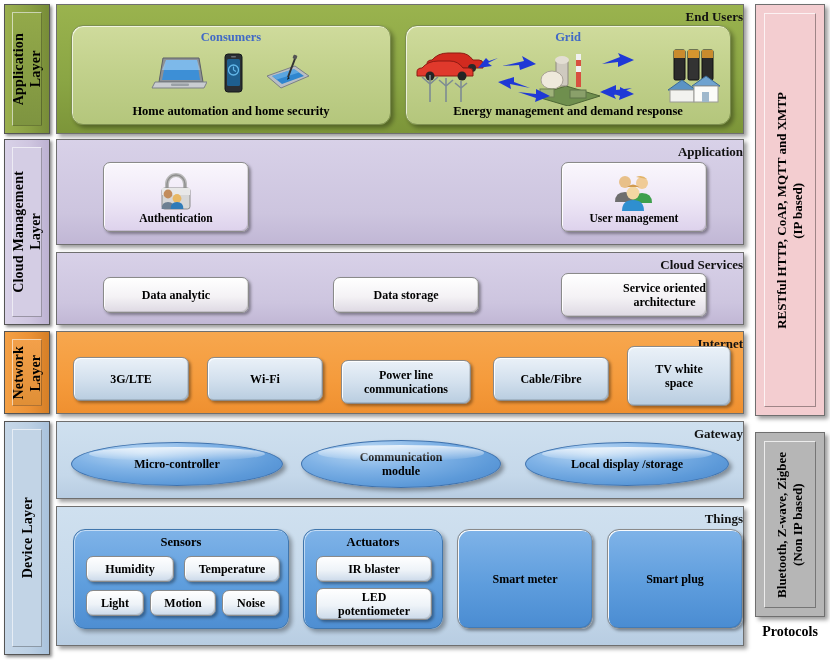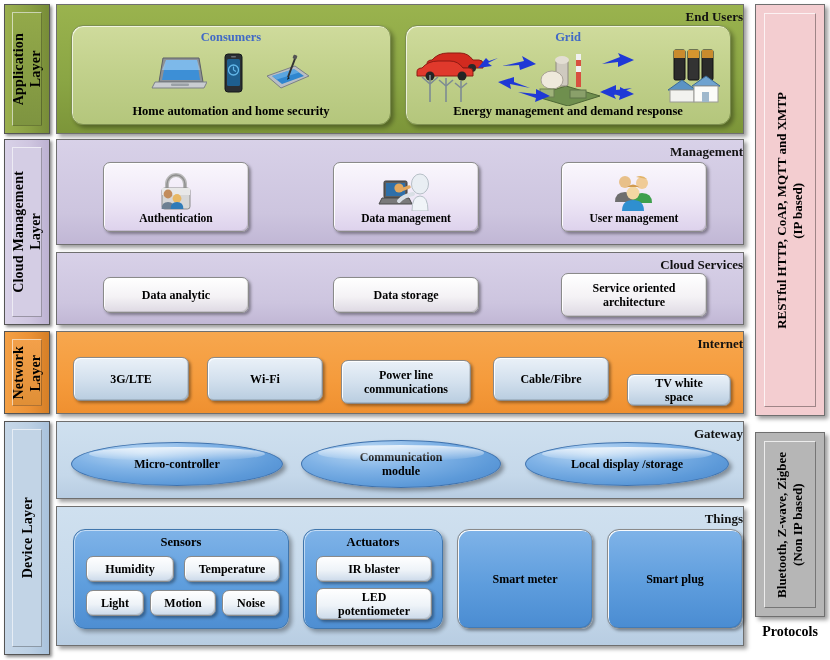--- a/index.html
+++ b/index.html
@@ -333,53 +333,38 @@
             <polygon points="196,46 214,52 213,56 228,50 214,43 214,48"></polygon>
             <polygon points="112,48 130,54 129,58 144,52 130,45 130,50"></polygon>
           </g>
         </svg>
       </div>
       <div class="card-foot">Energy management and demand response</div>
     </div>
   </div>
 
   <div class="layer-panel panel-group-purple" style="top:139px;left:56px;width:688px;height:106px;">
-    <div class="panel-title">Management</div>
+    <div class="panel-title">Application</div>
 
     <div class="chip chip-lilac" style="left:46px;top:22px;width:146px;height:70px;">
       <div class="chip-icon">
         <svg width="54" height="40" viewBox="0 0 54 40">
           <path d="M18 18 v-5 a9 9 0 0 1 18 0 v5" fill="none" stroke="#b9b9b9" stroke-width="4"></path>
           <path d="M18 18 v-5 a9 9 0 0 1 18 0 v5" fill="none" stroke="#8e8e8e" stroke-width="1.4"></path>
           <rect x="13" y="17" width="28" height="21" rx="2.5" fill="#d7d7d7" stroke="#8c8c8c" stroke-width="1"></rect>
           <rect x="13" y="17" width="28" height="7" fill="#e8e8e8"></rect>
           <circle cx="19" cy="23" r="4.4" fill="#c28c5c"></circle>
           <path d="M12.6 38 q0-7 6.4-7 t6.4 7z" fill="#6d7f92"></path>
           <circle cx="28" cy="27.5" r="4.4" fill="#e8b864"></circle>
           <path d="M21.6 38 q0-7 6.4-7 t6.4 7z" fill="#2f7bb8"></path>
         </svg>
       </div>
       <div class="chip-label-bottom">Authentication</div>
     </div>
 
-    <div class="chip chip-lilac" style="left:276px;top:22px;width:146px;height:70px;">
-      <div class="chip-icon">
-        <svg width="60" height="40" viewBox="0 0 60 40">
-          <rect x="8" y="10" width="23" height="17" rx="1.5" fill="#5d5d5d" stroke="#3b3b3b" stroke-width="1"></rect>
-          <rect x="10" y="12" width="19" height="13" fill="#2f6fa8"></rect>
-          <polygon points="6,27 33,27 36,33 3,33" fill="#7a7a7a" stroke="#4b4b4b" stroke-width="1"></polygon>
-          <ellipse cx="44" cy="13" rx="8.5" ry="10" fill="#e9eef3" stroke="#b6bfc7" stroke-width="1"></ellipse>
-          <path d="M36 40 q0-15 8-15 t8 15z" fill="#f0f4f8" stroke="#b6bfc7" stroke-width="1"></path>
-          <path d="M37 23 q-10 2 -14 7" stroke="#d9dfe5" stroke-width="4" fill="none" stroke-linecap="round"></path>
-          <circle cx="23" cy="17" r="4.6" fill="#e3a75c"></circle>
-          <path d="M25 19 l8 -3" stroke="#e3a75c" stroke-width="3.4" stroke-linecap="round"></path>
-        </svg>
-      </div>
-      <div class="chip-label-bottom">Data management</div>
-    </div>
 
     <div class="chip chip-lilac" style="left:504px;top:22px;width:146px;height:70px;">
       <div class="chip-icon">
         <svg width="52" height="40" viewBox="0 0 52 40">
           <circle cx="17" cy="11" r="6" fill="#e8c08a"></circle>
           <path d="M7 31 q0-10 10-10 t10 10z" fill="#6e6e6e"></path>
           <circle cx="34" cy="12" r="6" fill="#f0cb97"></circle>
           <path d="M24 32 q0-10 10-10 t10 10z" fill="#3ea04c"></path>
           <circle cx="25" cy="22" r="6.4" fill="#f3d7a2"></circle>
           <path d="M14 40 q0-11 11-11 t11 11z" fill="#2f8fd0"></path>
@@ -393,21 +378,21 @@
 
   <div class="layer-panel panel-group-purple" style="top:252px;left:56px;width:688px;height:73px;">
     <div class="panel-title">Cloud Services</div>
 
     <div class="chip chip-white" style="left:46px;top:24px;width:146px;height:36px;">
       <span>Data analytic</span>
     </div>
     <div class="chip chip-white" style="left:276px;top:24px;width:146px;height:36px;">
       <span>Data storage</span>
     </div>
-    <div class="chip chip-white" style="left:504px;top:20px;width:146px;height:44px;white-space:pre-line;">
+    <div class="chip chip-white" style="left:504px;top:20px;width:146px;height:44px;white-space:pre-line;justify-content:flex-end;">
       <span>Service oriented
 architecture</span>
     </div>
   </div>
 
   <div class="layer-panel panel-orange" style="top:331px;left:56px;width:688px;height:83px;">
     <div class="panel-title">Internet</div>
 
     <div class="chip chip-steel" style="left:16px;top:25px;width:116px;height:44px;">
       <span>3G/LTE</span>
@@ -415,21 +400,21 @@
     <div class="chip chip-steel" style="left:150px;top:25px;width:116px;height:44px;">
       <span>Wi-Fi</span>
     </div>
     <div class="chip chip-steel" style="left:284px;top:28px;width:130px;height:44px;white-space:pre-line;">
       <span>Power line
 communications</span>
     </div>
     <div class="chip chip-steel" style="left:436px;top:25px;width:116px;height:44px;">
       <span>Cable/Fibre</span>
     </div>
-    <div class="chip chip-steel" style="left:570px;top:42px;width:104px;height:32px;white-space:pre-line;">
+    <div class="chip chip-steel" style="left:570px;top:14px;width:104px;height:60px;white-space:pre-line;">
       <span>TV white
 space</span>
     </div>
   </div>
 
   <div class="layer-panel panel-blue" style="top:421px;left:56px;width:688px;height:78px;">
     <div class="panel-title">Gateway</div>
 
     <div class="ellipse" style="left:14px;top:20px;width:212px;height:44px;">
       <span>Micro-controller</span>

